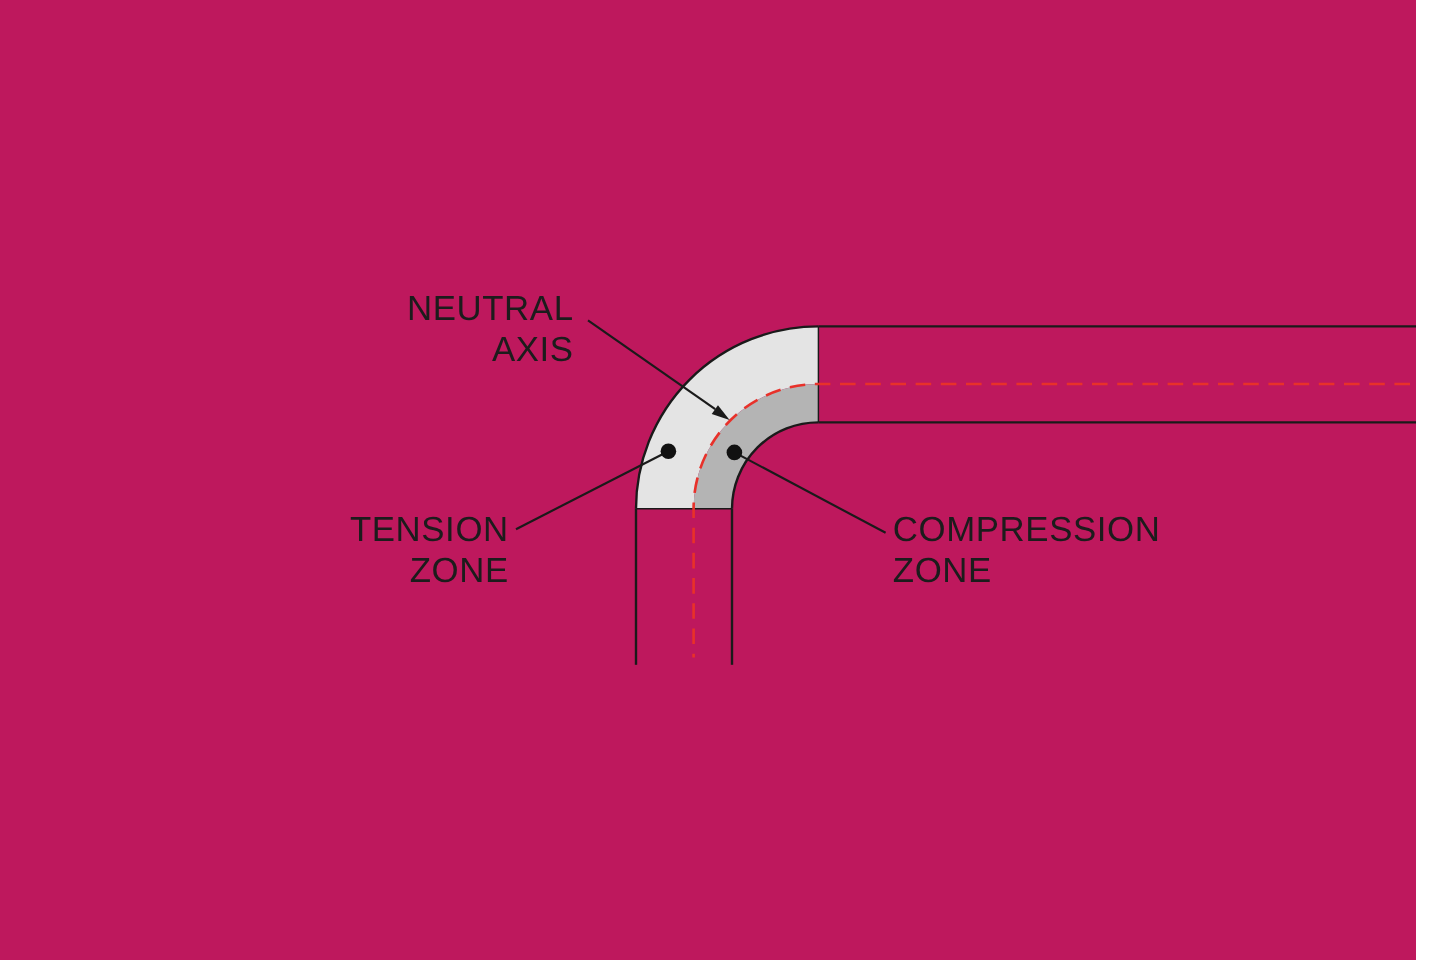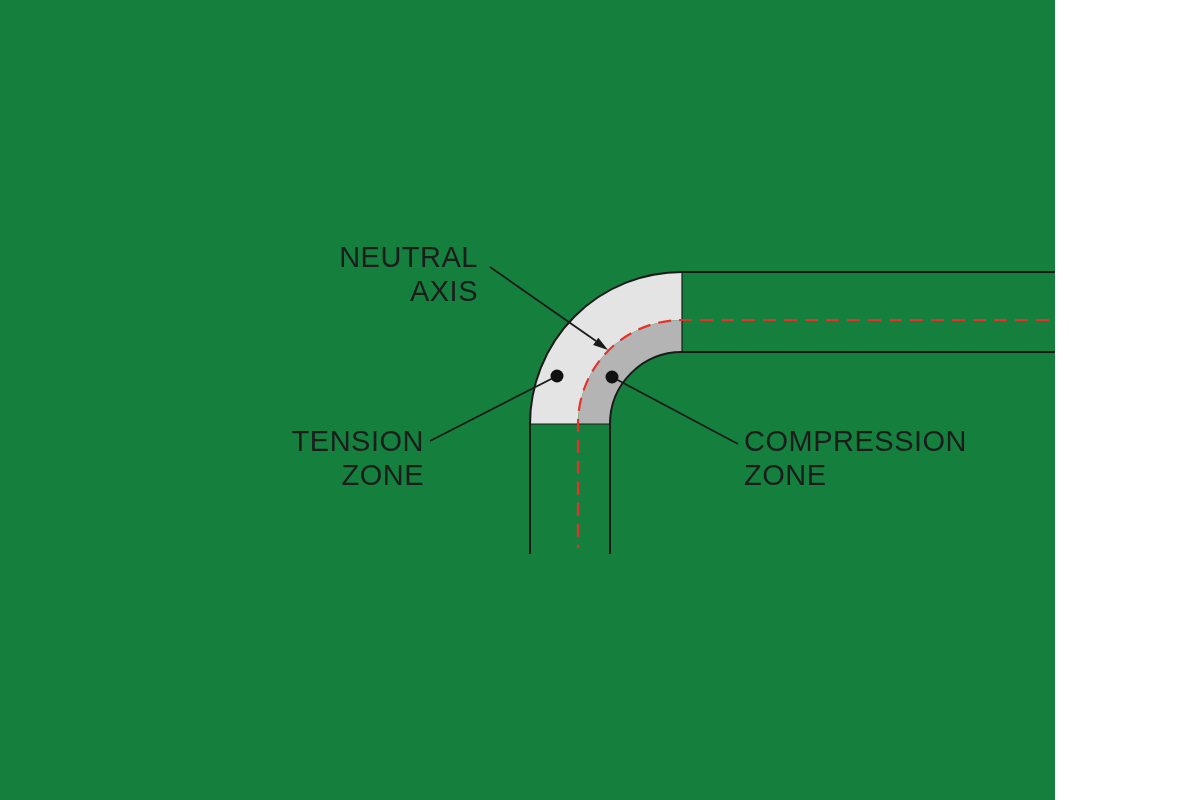--- a/index.html
+++ b/index.html
@@ -2,23 +2,23 @@
 <html><head>
 <meta charset="utf-8">
 <style>
   html, body {
     margin: 0;
     padding: 0;
     background: #ffffff;
   }
   .stage {
     position: relative;
-    width: 1055px;
+    width: 1180px;
     height: 800px;
-    background: #15803d;
+    background: #be185d;
     overflow: hidden;
   }
   svg {
     display: block;
   }
   .diagram-label {
     font-family: "Liberation Sans", sans-serif;
     font-size: 29px;
     font-weight: 400;
     letter-spacing: 0.5px;

